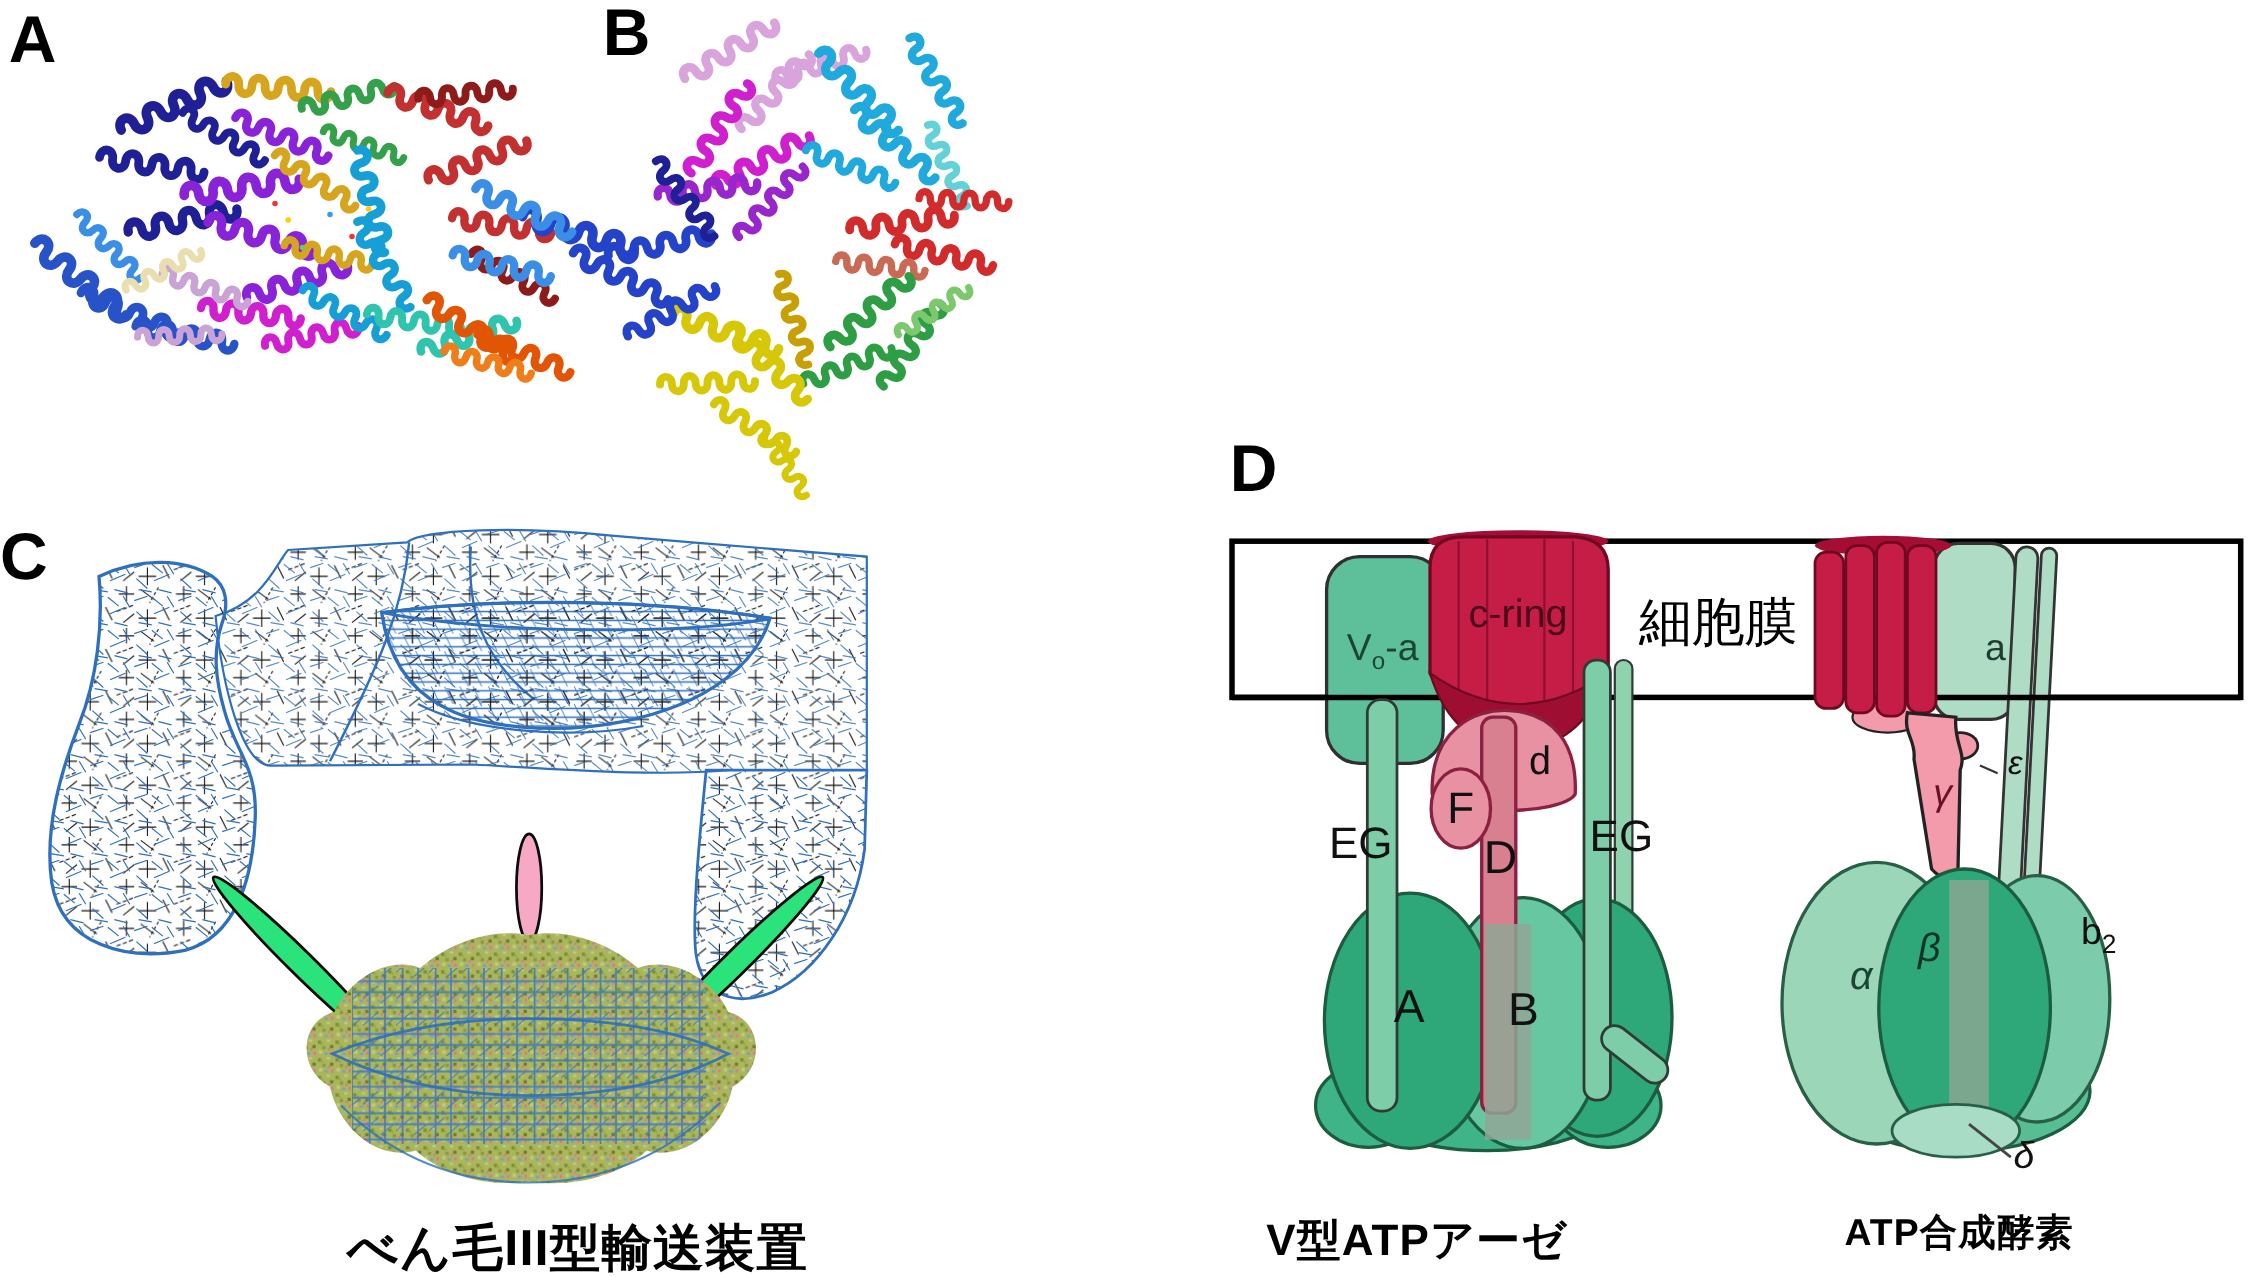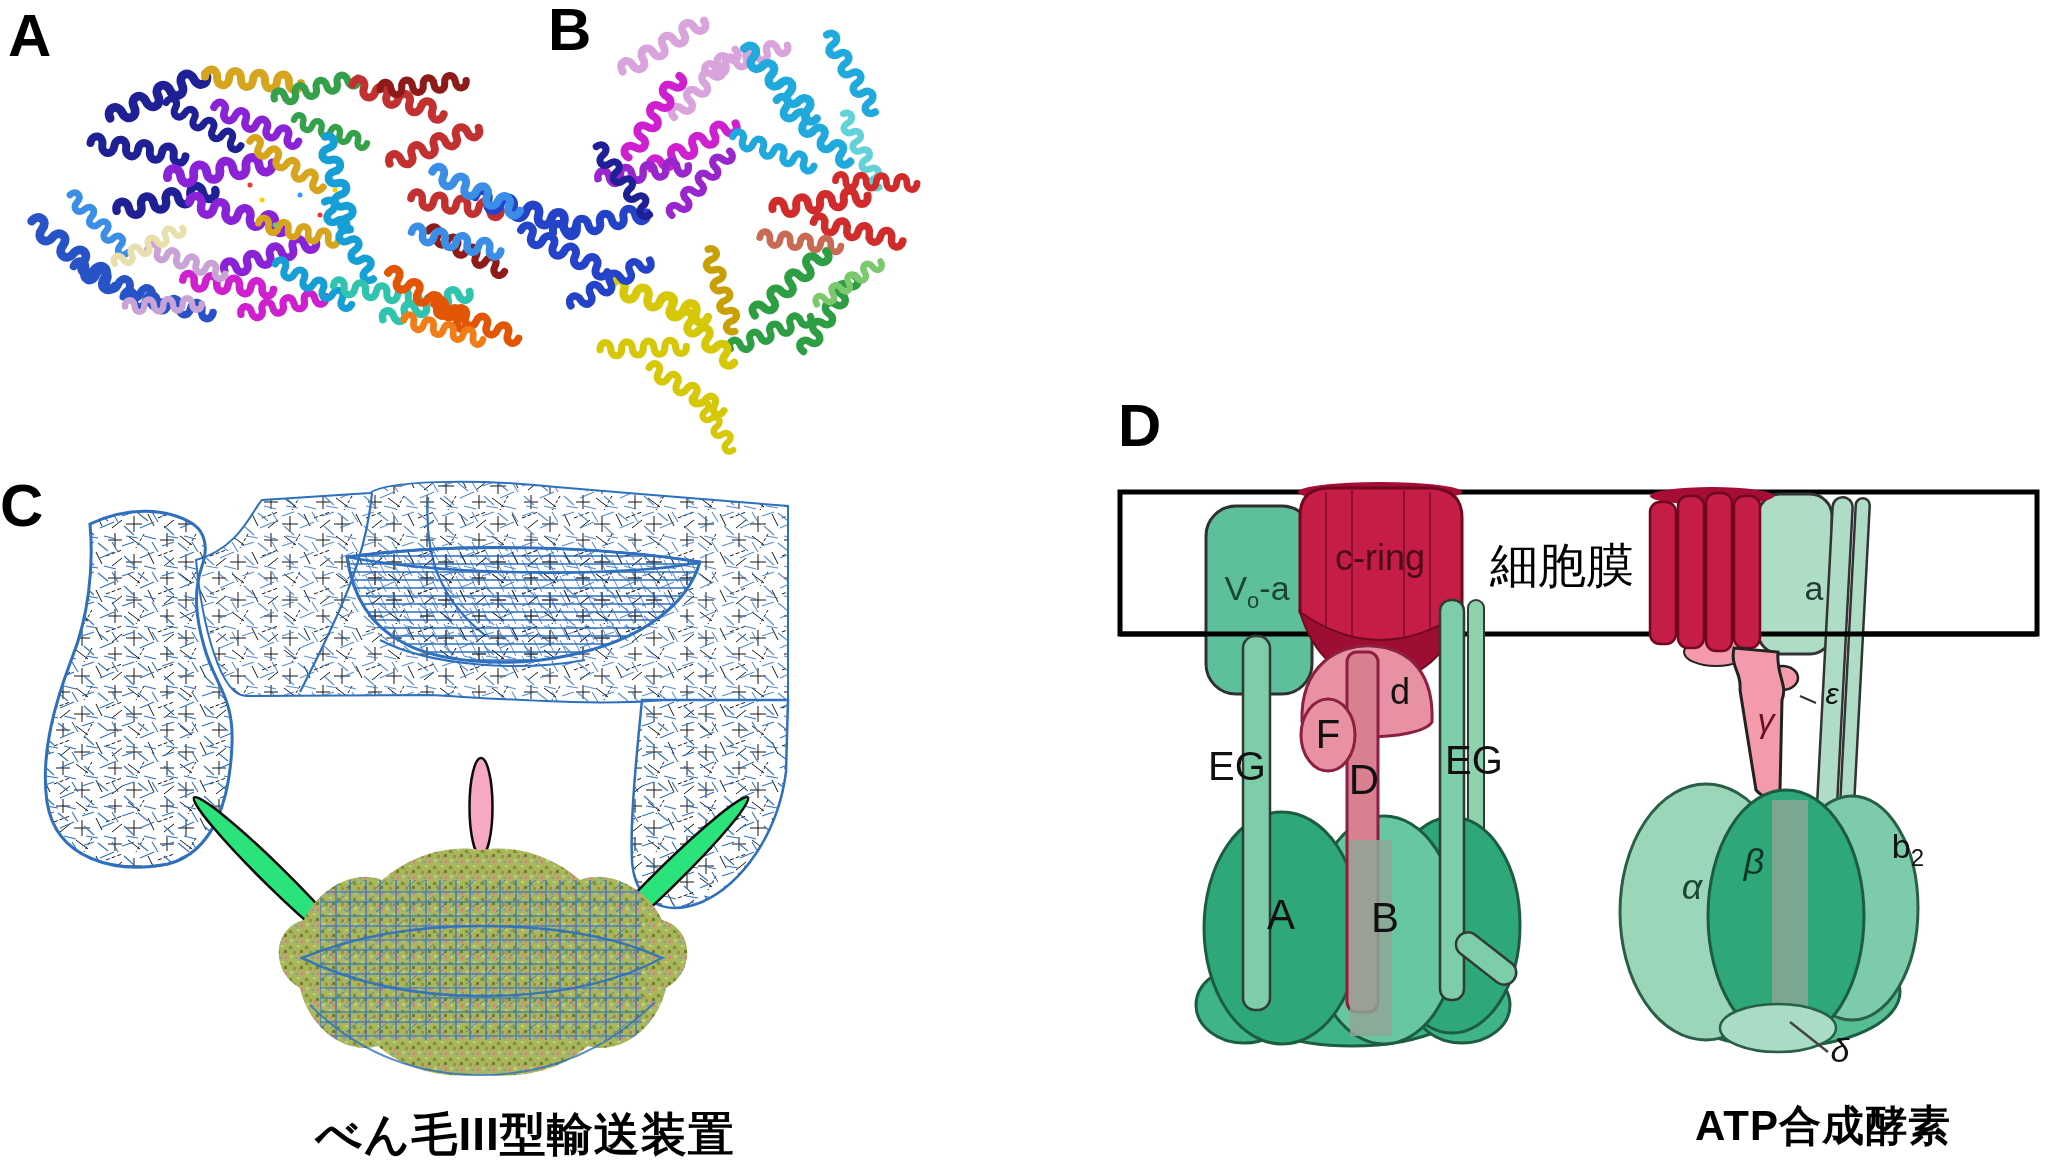--- a/index.html
+++ b/index.html
@@ -328,15 +328,16 @@
     </g>
   </g>
 </svg>
 
 <div class="lbl panel-letter" style="left:8px;top:6px;">A</div>
 <div class="lbl panel-letter" style="left:548px;top:0px;">B</div>
 <div class="lbl panel-letter" style="left:0px;top:476px;">C</div>
 <div class="lbl panel-letter" style="left:1118px;top:396px;">D</div>
 
 <div class="lbl caption" style="left:290px;top:1104px;width:470px;text-align:center;font-size:46px;">べん毛III型輸送装置</div>
-<div class="lbl caption" style="left:1611px;top:1098px;width:340px;text-align:right;font-size:42px;">ATP合成酵素</div>
+<div class="lbl caption" style="left:1128px;top:1100px;width:320px;text-align:center;font-size:40px;">V型ATPアーゼ</div>
+<div class="lbl caption" style="left:1611px;top:1098px;width:340px;text-align:center;font-size:34px;">ATP合成酵素</div>
 
 </div>
 
 </body></html>

